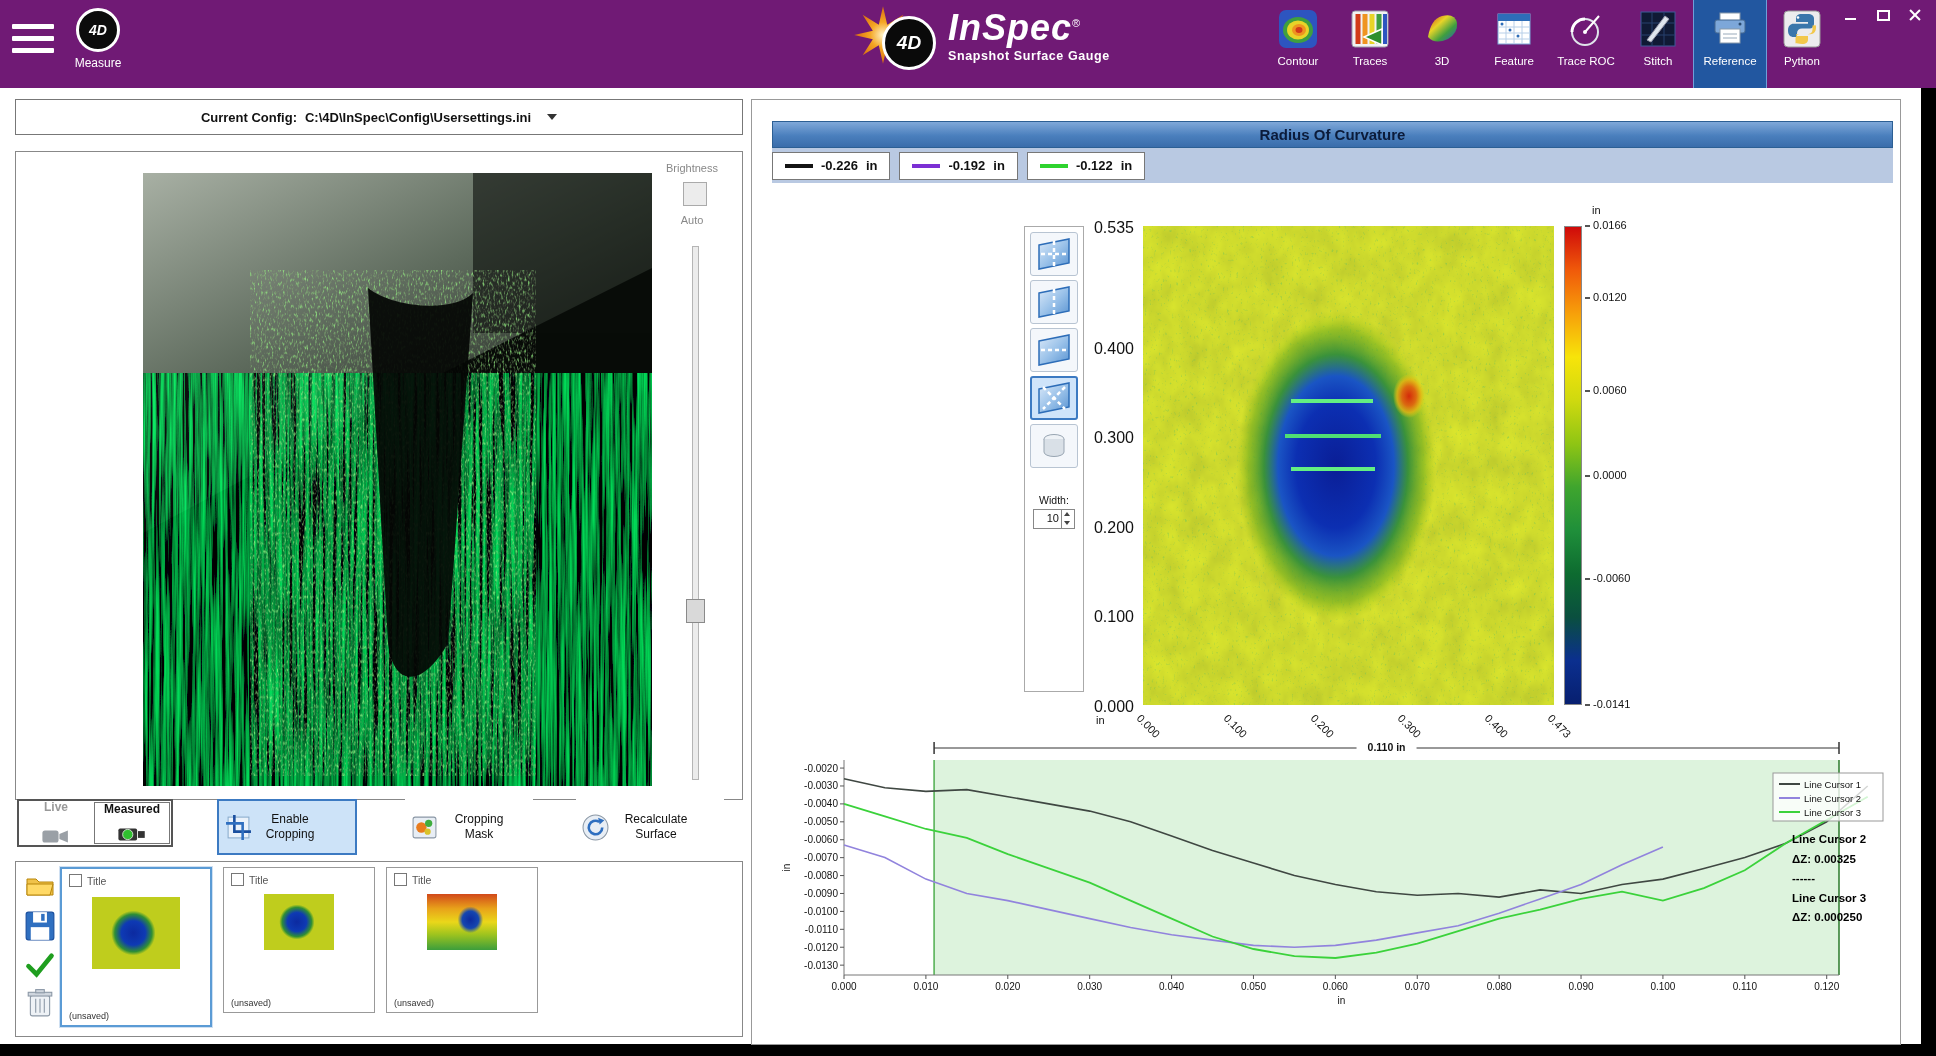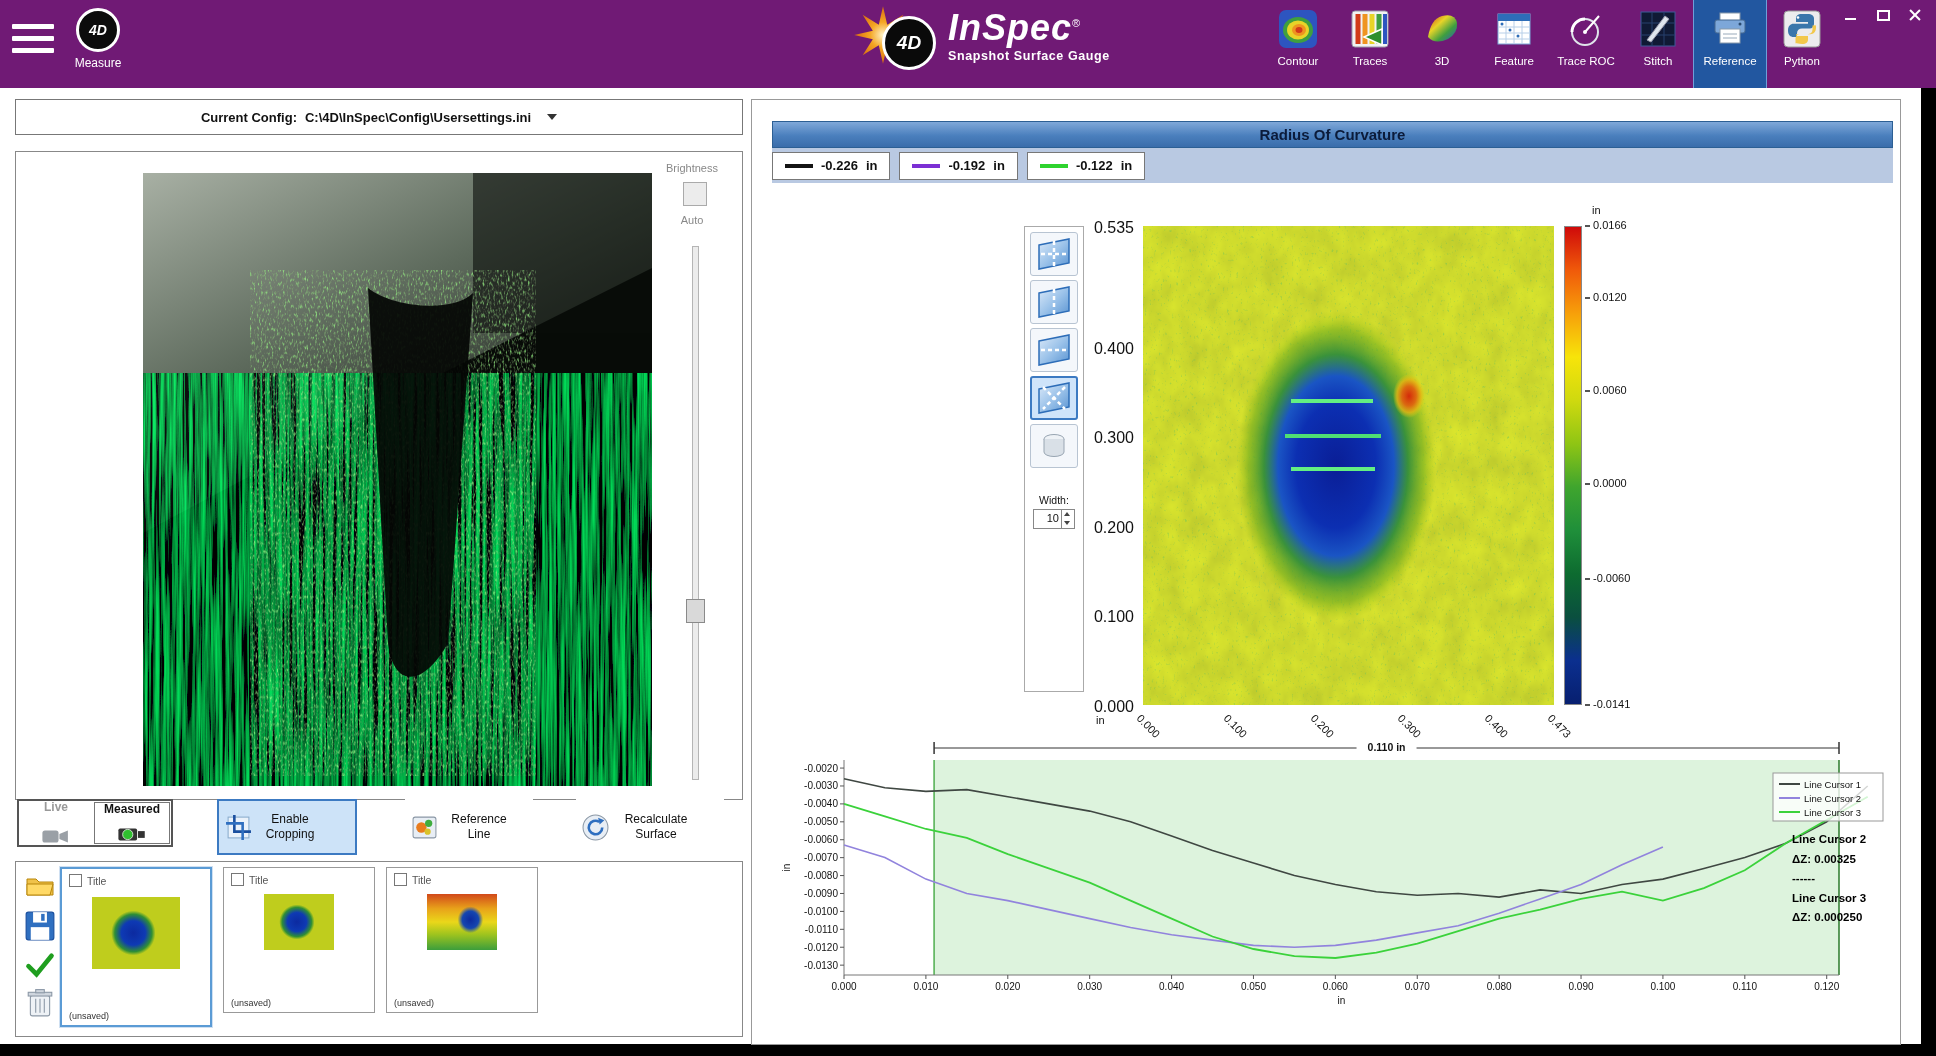--- a/index.html
+++ b/index.html
@@ -356,21 +356,21 @@
     </svg>
     <span class="ab-label">Enable Cropping</span>
   </button>
   <button class="act-btn btn-mask">
     <svg class="ab-ic" viewBox="0 0 26 26">
       <rect x="2" y="3" width="22" height="20" rx="2" fill="#e8eef5" stroke="#8a97a5"></rect>
       <circle cx="10" cy="13" r="5" fill="#e87c1e"></circle>
         <circle cx="17" cy="9" r="3.5" fill="#3fae3f"></circle>
         <circle cx="16" cy="17" r="3" fill="#d8c22a"></circle>
     </svg>
-    <span class="ab-label">Reference Line</span>
+    <span class="ab-label">Cropping Mask</span>
   </button>
   <button class="act-btn btn-recalc">
     <svg class="ab-ic" viewBox="0 0 26 26">
       <circle cx="13" cy="13" r="12" fill="#e8eef5" stroke="#8a97a5"></circle>
       <path d="M19.5 13 a6.5 6.5 0 1 1 -3 -5.5" fill="none" stroke="#2f6fc0" stroke-width="2.5"></path>
       <polygon points="15.5,3.5 21.5,6 17,10" fill="#2f6fc0"></polygon>
     </svg>
     <span class="ab-label">Recalculate Surface</span>
   </button>
 
@@ -546,21 +546,21 @@
         <div class="hm-xtick" style="left: 260.677px;">0.300</div>
         <div class="hm-xtick" style="left: 347.569px;">0.400</div>
         <div class="hm-xtick" style="left: 411px;">0.473</div>
       </div>
     <div class="hm-xunit">in</div>
     <div id="colorbar" style="background: linear-gradient(rgb(207, 10, 10), rgb(240, 90, 10), rgb(247, 160, 10), rgb(247, 228, 10), rgb(207, 217, 15), rgb(143, 197, 20), rgb(63, 165, 46), rgb(31, 143, 58), rgb(13, 107, 48), rgb(10, 79, 63), rgb(11, 47, 143), rgb(7, 31, 111));"></div>
     <div id="cb-labels">
         <div class="cb-tick" style="top: -7px;">0.0166</div>
         <div class="cb-tick" style="top: 64.772px;">0.0120</div>
         <div class="cb-tick" style="top: 158.388px;">0.0060</div>
-        <div class="cb-tick" style="top: 251px;">0.0000</div>
+        <div class="cb-tick" style="top: 243px;">0.0000</div>
         <div class="cb-tick" style="top: 345.619px;">-0.0060</div>
         <div class="cb-tick" style="top: 472px;">-0.0141</div>
       </div>
     <div class="cb-unit">in</div>
 
     <svg id="trace-svg" viewBox="0 0 1120 266">
         <rect x="158.08230452674894" y="20" width="904.9176954732511" height="215" fill="#ddf3dd"></rect>
         <line x1="158.08230452674894" y1="20" x2="158.08230452674894" y2="235" stroke="#4fae4f" stroke-width="1.5"></line>
         <line x1="1063" y1="20" x2="1063" y2="235" stroke="#2a7a2a" stroke-width="1.5"></line>
         <line x1="68" y1="20" x2="68" y2="235" stroke="#777"></line>

